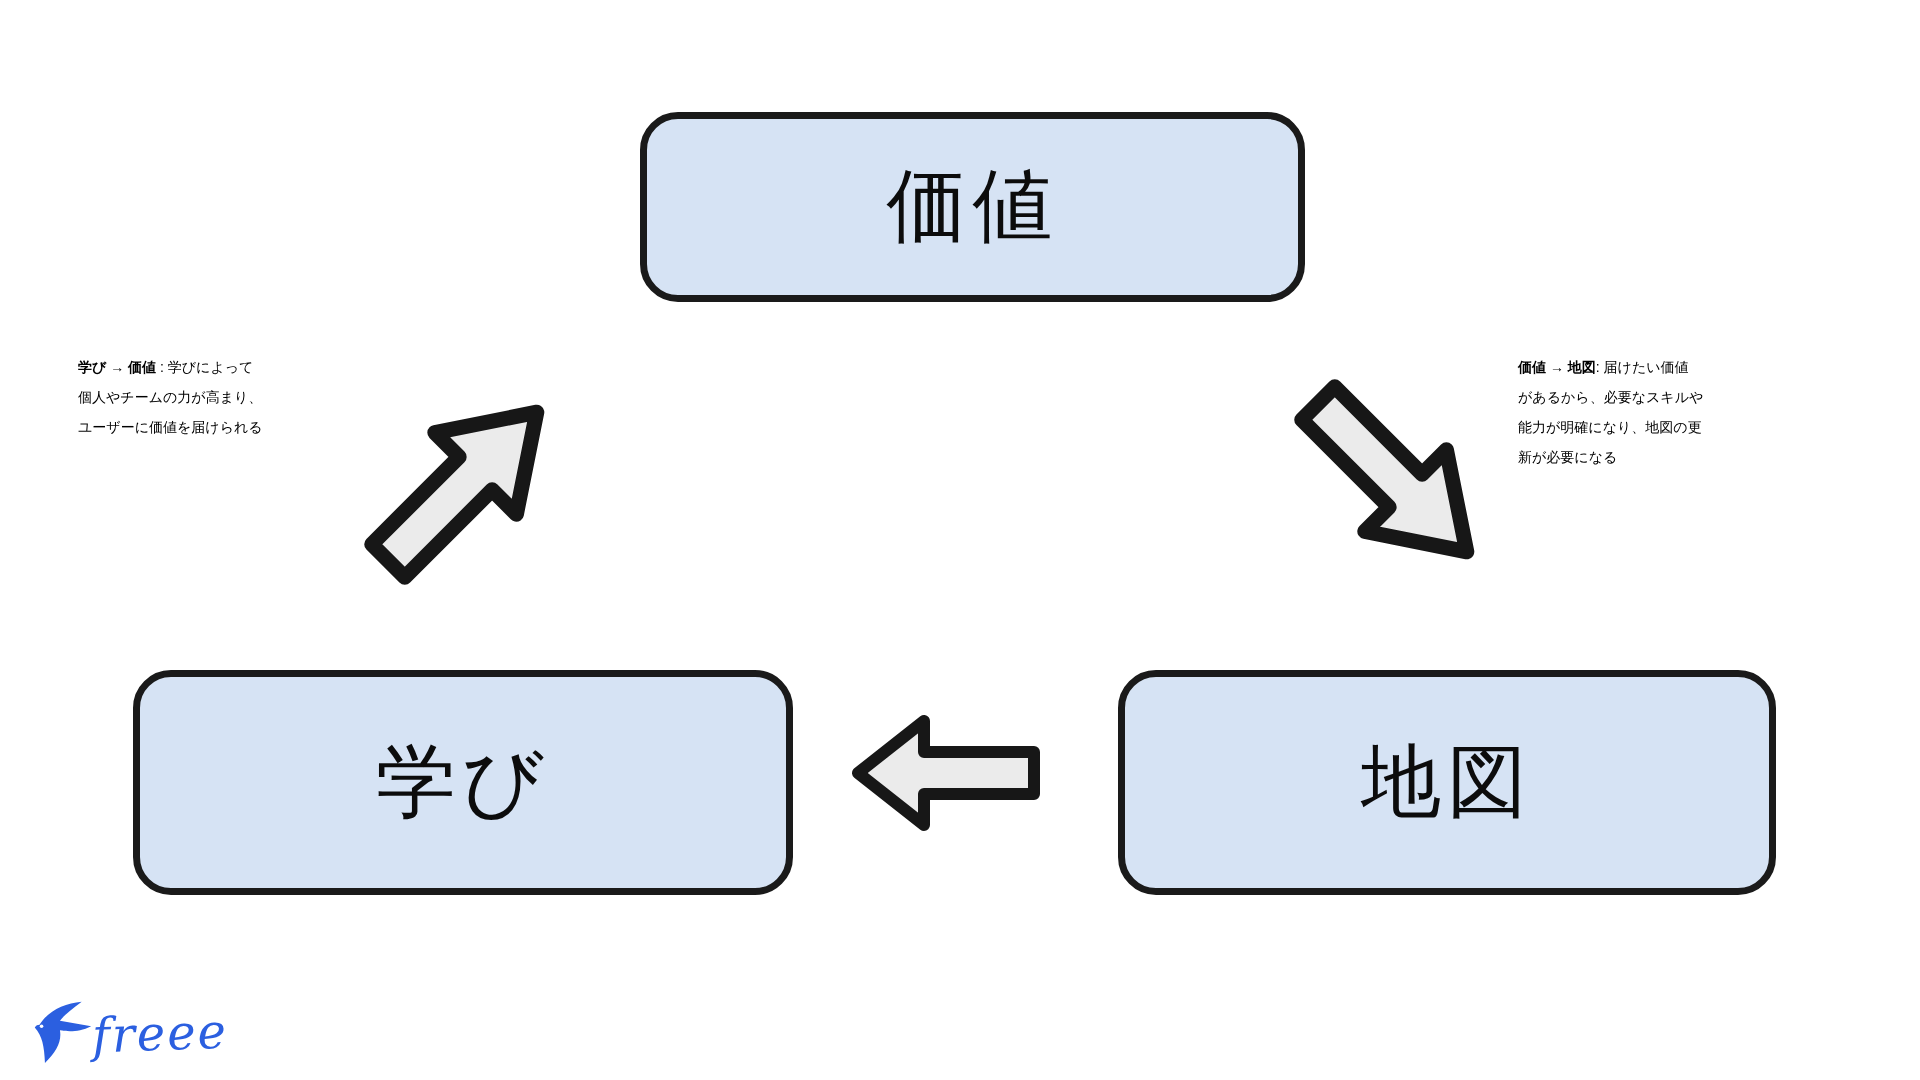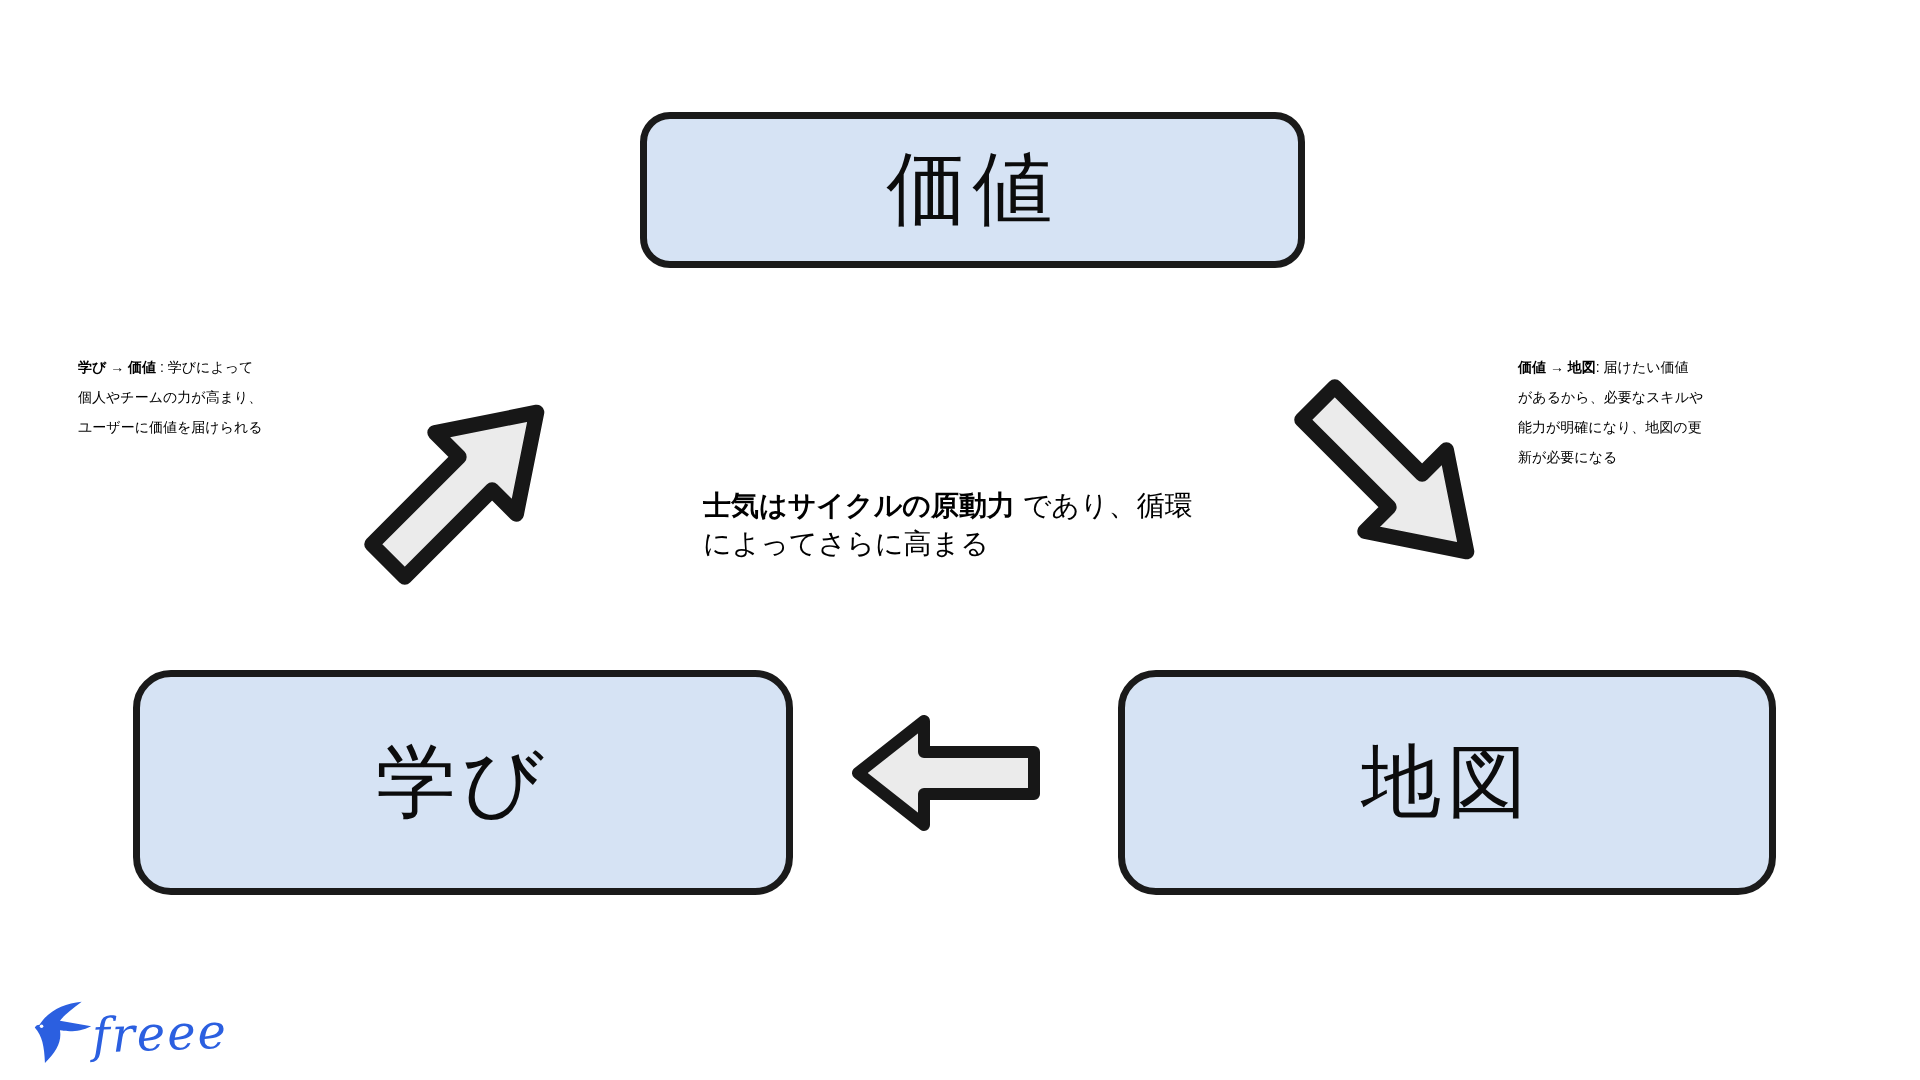--- a/index.html
+++ b/index.html
@@ -28,21 +28,21 @@
     border:7px solid var(--box-border);
     border-radius:38px;
     display:flex;align-items:center;justify-content:center;
   }
   .node .node-label{
     font-size:80px;
     font-weight:500;
     letter-spacing:6px;
     color:#0c0c0c;
   }
-  #box-value   {left:640px; top:112px; width:665px; height:156px;border-radius:30px;}
+  #box-value   {left:640px; top:112px; width:665px; height:190px;}
   #box-learning{left:133px; top:670px; width:660px; height:225px;}
   #box-map     {left:1118px;top:670px; width:658px; height:225px;}
 
   .annotation{
     position:absolute;
     font-size:14px;
     line-height:30px;
     color:#000;
   }
   .annotation .b{font-weight:700;}
@@ -136,24 +136,20 @@
   </div>
 
   <div class="annotation" id="ann-value-to-map">
     <span class="b">価値 → 地図</span><span class="rest">: 届けたい価値
 があるから、必要なスキルや
 能力が明確になり、地図の更
 新が必要になる</span>
   </div>
 
 
-  <div class="center-note">
-    <span class="b">士気はサイクルの原動力</span><span class="rest"> であり、循環
-によってさらに高まる</span>
-  </div>
 
   <div class="logo">
     <svg class="bird" viewBox="0 0 100 96">
       <path d="M14,36 C26,16 50,4 76,2 C60,14 50,22 44,30 L90,38 C72,47 56,46 44,44 C47,60 39,76 22,92 C21,68 18,52 7,40 C9,37 11,36 14,36 Z" fill="var(--logo-blue)"></path>
       <circle cx="17" cy="38" r="2.6" fill="#ffffff"></circle>
     </svg>
     <span class="wordmark">freee</span>
   </div>
 
 </div>

